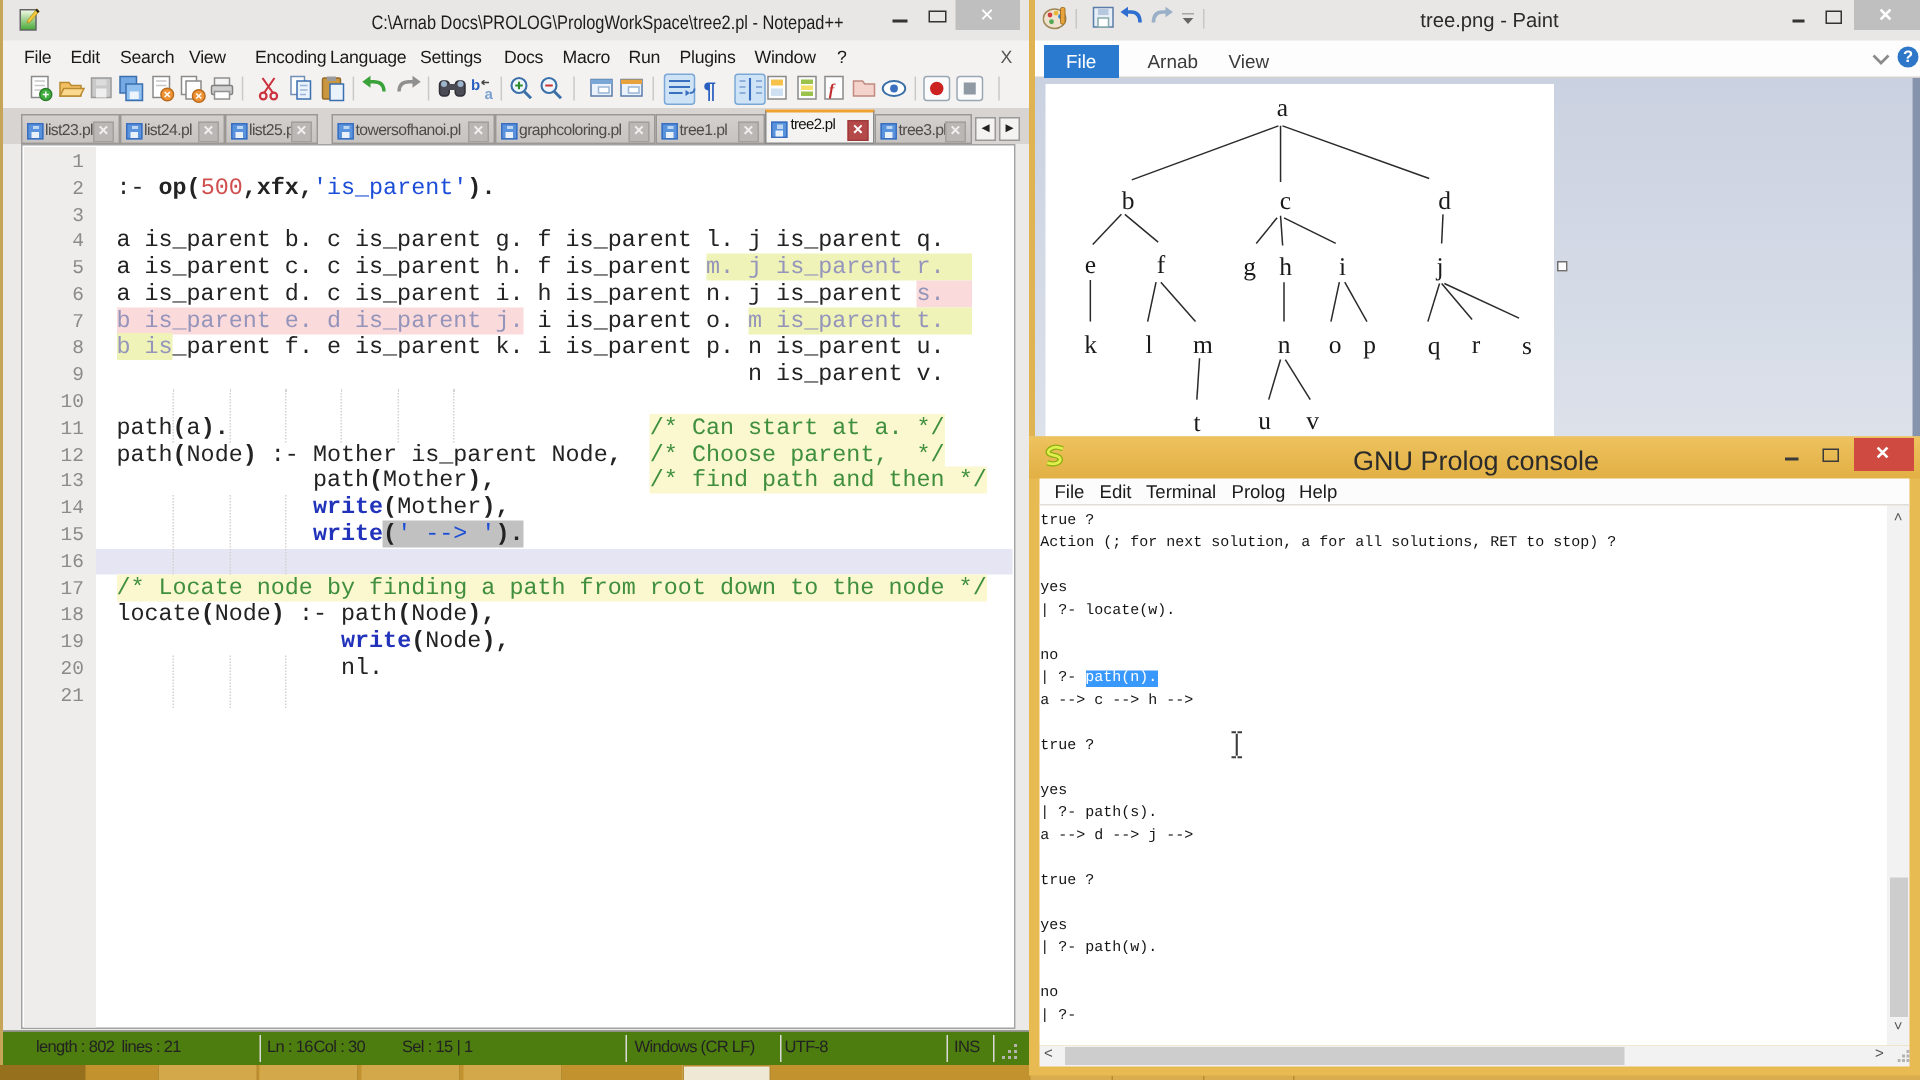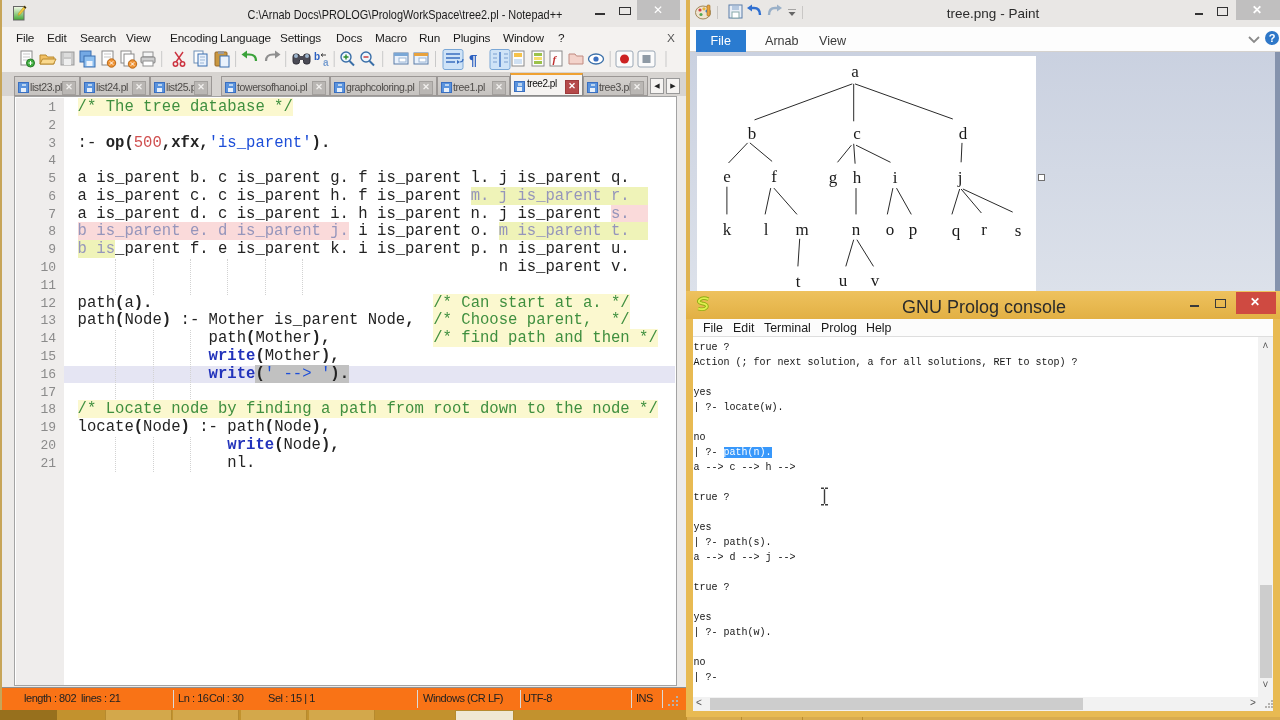--- a/index.html
+++ b/index.html
@@ -26,21 +26,21 @@
 #code{left:77.6px;top:99px;font-family:"Liberation Mono",monospace;font-size:15.6px;line-height:17.78px;color:#232323;white-space:pre;}
 .cm{color:#3f8f3f;background:#fbf8cf;}
 .mk1{background:#eff3b8;color:#9595bb;}
 .mk2{background:#fadada;color:#9595bb;}
 .nm{color:#d05050;}
 .st{color:#1d4ed8;}
 .kw{font-weight:bold;}
 .wr{color:#2233bb;font-weight:bold;}
 .sel{background:#c1c1c1;}
 .ig{position:absolute;width:1px;border-left:1px dotted #d2d2d2;}
-#npp-status{left:0;top:687px;width:687px;height:23px;background:#f97316;border-top:1.5px solid #8f8f8f;box-sizing:border-box;font-size:11px;letter-spacing:-0.45px;color:#222;}
+#npp-status{left:0;top:687px;width:687px;height:23px;background:#4d7c0f;border-top:1.5px solid #8f8f8f;box-sizing:border-box;font-size:11px;letter-spacing:-0.45px;color:#222;}
 #npp-status span{position:absolute;top:4px;}
 .ssep{position:absolute;top:2px;width:1px;height:18px;background:#dcdad8;}
 
 #taskbar{left:0;top:710px;width:1280px;height:10px;background:#c2922e;}
 
 #paint{left:686px;top:0;width:594px;height:291px;background:#e8e6e5;}
 #paint-ribbon{left:4px;top:27px;width:590px;height:25px;background:#fdfdfd;border-bottom:1px solid #d5d2ce;box-sizing:border-box;}
 #paint-canvasarea{left:4px;top:52px;width:585px;height:239px;background:linear-gradient(#cad1e0,#dce1ea);}
 #paint-rightedge{left:589px;top:52px;width:5px;height:239px;background:#8593ad;}
 
@@ -301,21 +301,21 @@
  <i class="ig a" style="left:190px;top:259px;height:35.6px"></i>
  <i class="ig a" style="left:227.4px;top:259px;height:35.6px"></i>
  <i class="ig a" style="left:264.8px;top:259px;height:35.6px"></i>
  <i class="ig a" style="left:302.3px;top:259px;height:35.6px"></i>
  <i class="ig a" style="left:115px;top:330.1px;height:71.2px"></i>
  <i class="ig a" style="left:152.5px;top:330.1px;height:71.2px"></i>
  <i class="ig a" style="left:190px;top:330.1px;height:71.2px"></i>
  <i class="ig a" style="left:115px;top:436.8px;height:35.6px"></i>
  <i class="ig a" style="left:152.5px;top:436.8px;height:35.6px"></i>
  <i class="ig a" style="left:190px;top:436.8px;height:35.6px"></i>
- <pre class="a" id="code"><span class="cm">/* The tree database */</span>
+ <pre class="a" id="code">
 
 :- <span class="kw">op(</span><span class="nm">500</span><span class="kw">,xfx,</span><span class="st">'is_parent'</span><span class="kw">).</span>
 
 a is_parent b. c is_parent g. f is_parent l. j is_parent q.
 a is_parent c. c is_parent h. f is_parent <span class="mk1">m. j is_parent r.  </span>
 a is_parent d. c is_parent i. h is_parent n. j is_parent <span class="mk2">s.  </span>
 <span class="mk2">b is_parent e. d is_parent j.</span> i is_parent o. <span class="mk1">m is_parent t.  </span>
 <span class="mk1">b is</span>_parent f. e is_parent k. i is_parent p. n is_parent u.
                                              n is_parent v.
 

